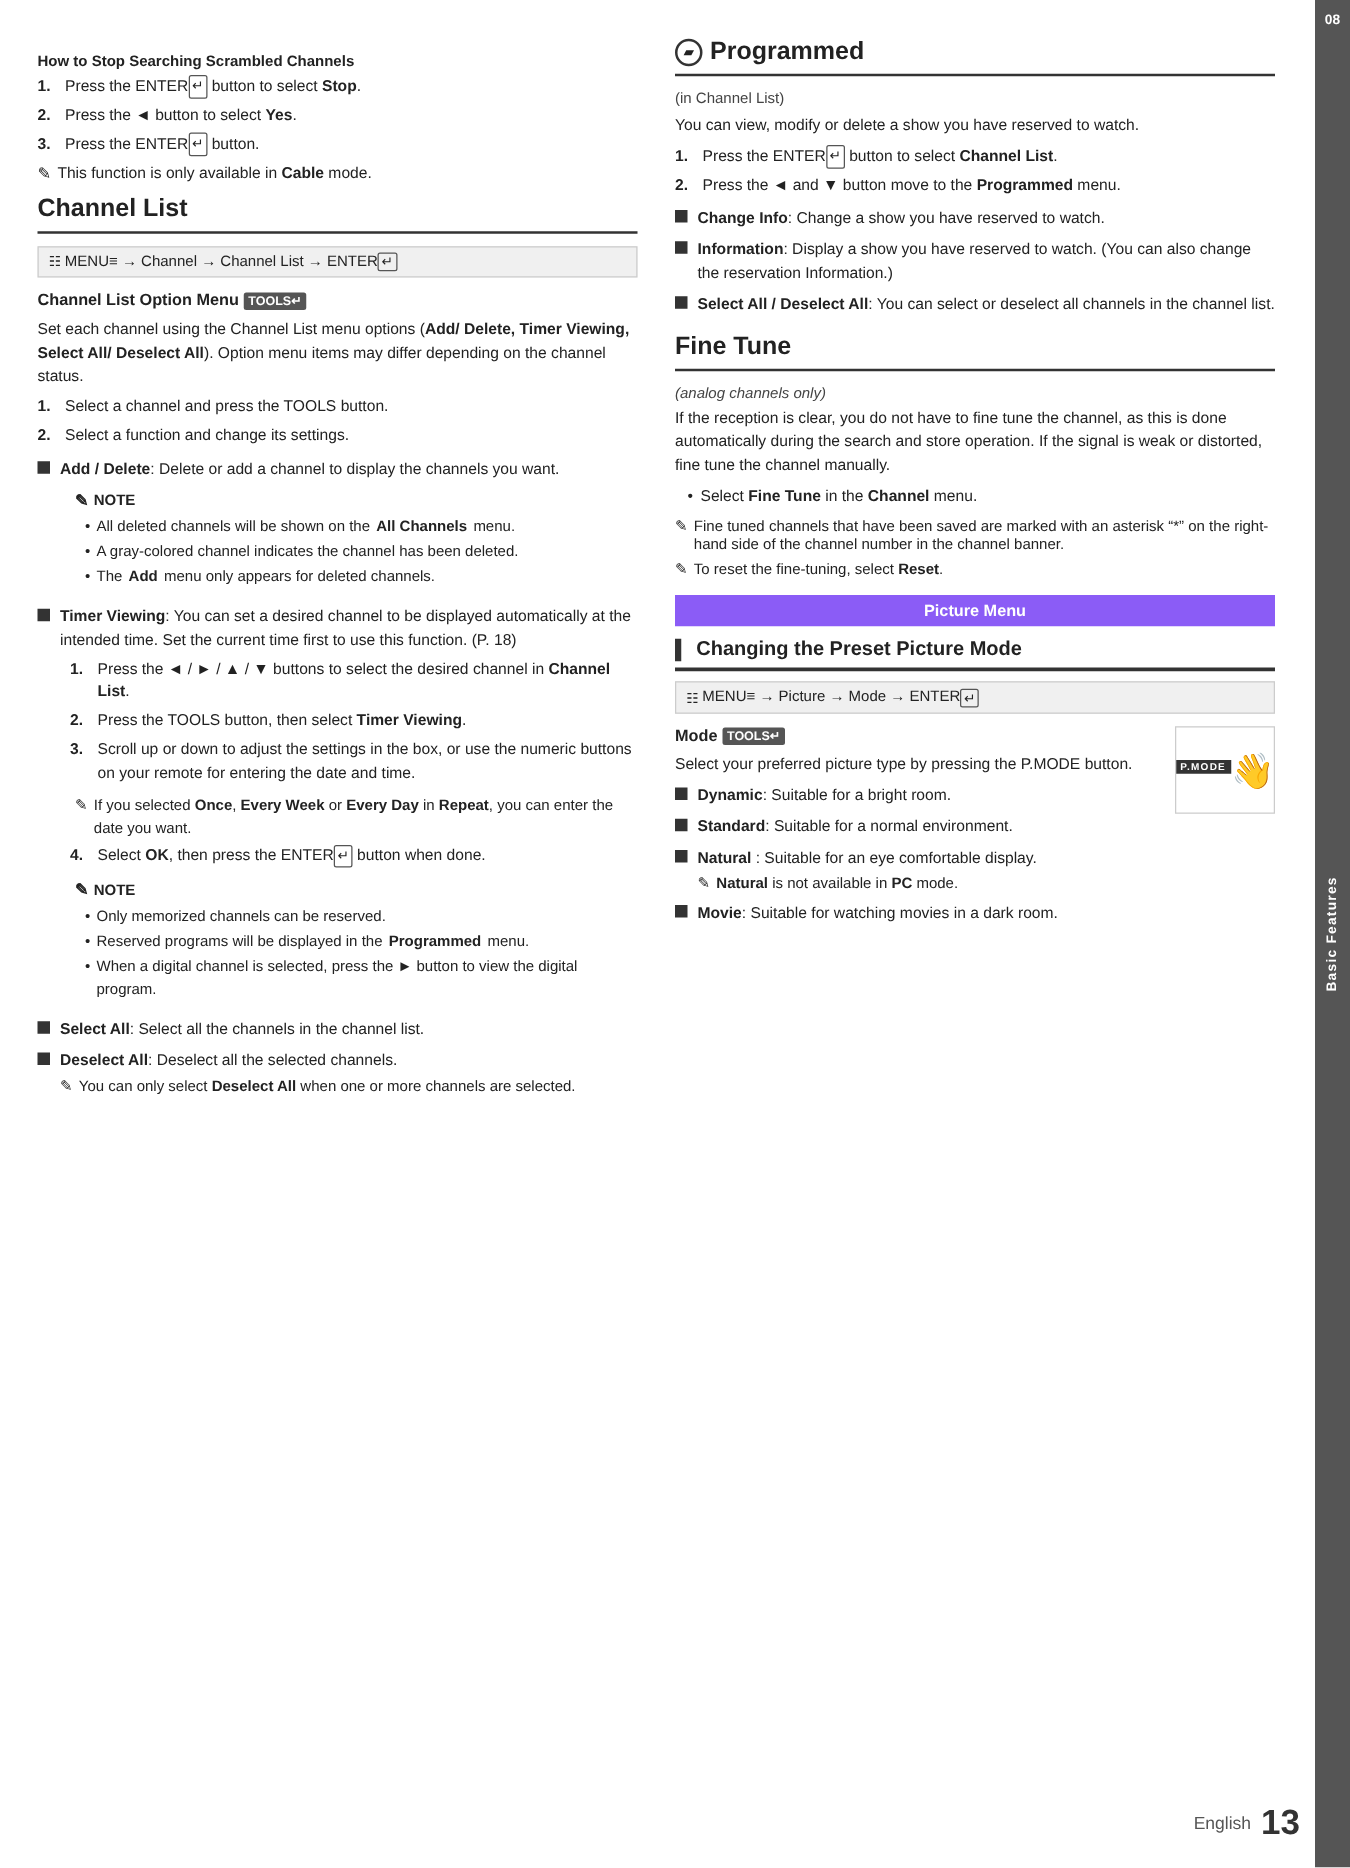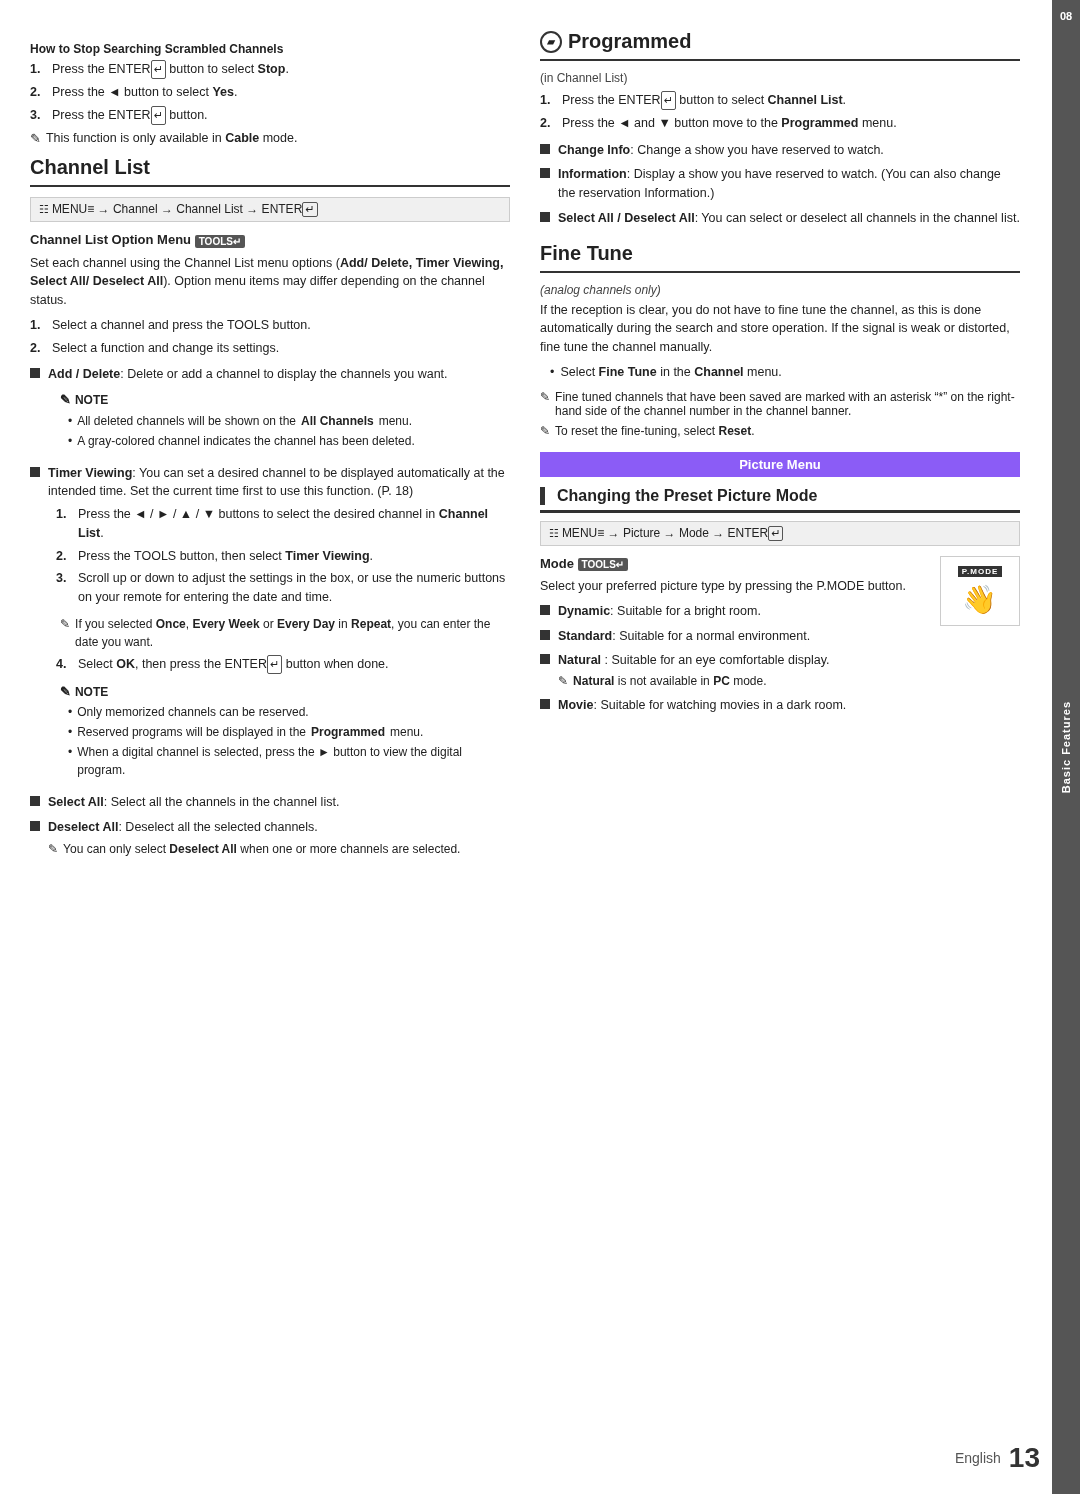--- a/index.html
+++ b/index.html
@@ -219,21 +219,21 @@
       gap: 18px;
       align-items: flex-start;
     }
     .pmode-img {
       width: 80px;
       height: 70px;
       border: 1px solid #ccc;
       display: flex;
       align-items: center;
       justify-content: center;
-      flex-direction: column;
+      flex-direction: row;
       font-size: 9px;
       flex-shrink: 0;
       position: relative;
       overflow: hidden;
     }
     .pmode-label {
       background: #333;
       color: #fff;
       font-size: 8px;
       font-weight: bold;
@@ -344,20 +344,21 @@
             <div>
               <b>Add / Delete</b>: Delete or add a channel to display the channels you want.
               <div class="note-block">
                 <div class="note-label">
                   <span class="note-pencil">✎</span>
                   <b>NOTE</b>
                 </div>
                 <ul class="note-list">
                   <li>All deleted channels will be shown on the <b>All Channels</b> menu.</li>
                   <li>A gray-colored channel indicates the channel has been deleted.</li>
+                  <li>The <b>Add</b> menu only appears for deleted channels.</li>
                 </ul>
               </div>
             </div>
           </li>
 
           <li>
             <span class="sq"></span>
             <div>
               <b>Timer Viewing</b>: You can set a desired channel to be displayed automatically at the intended time. Set the current time first to use this function. (P. 18)
               <ol class="numbered-list" style="margin-top:4px; padding-left:8px;">
@@ -420,20 +421,23 @@
     <div class="right-col">
 
       <div>
         <h2 class="section-title">
           <span class="icon-circle">▰</span>
           <span>Programmed</span>
         </h2>
         <div class="in-channel-note">
           <span>(in Channel List)</span>
         </div>
+        <p class="body-text">
+          You can view, modify or delete a show you have reserved to watch.
+        </p>
         <ol class="numbered-list">
           <li>
             <span class="num">1.</span>
             <span>Press the ENTER<span class="enter-icon">↵</span> button to select <b>Channel List</b>.</span>
           </li>
           <li>
             <span class="num">2.</span>
             <span>Press the ◄ and ▼ button move to the <b>Programmed</b> menu.</span>
           </li>
         </ol>

